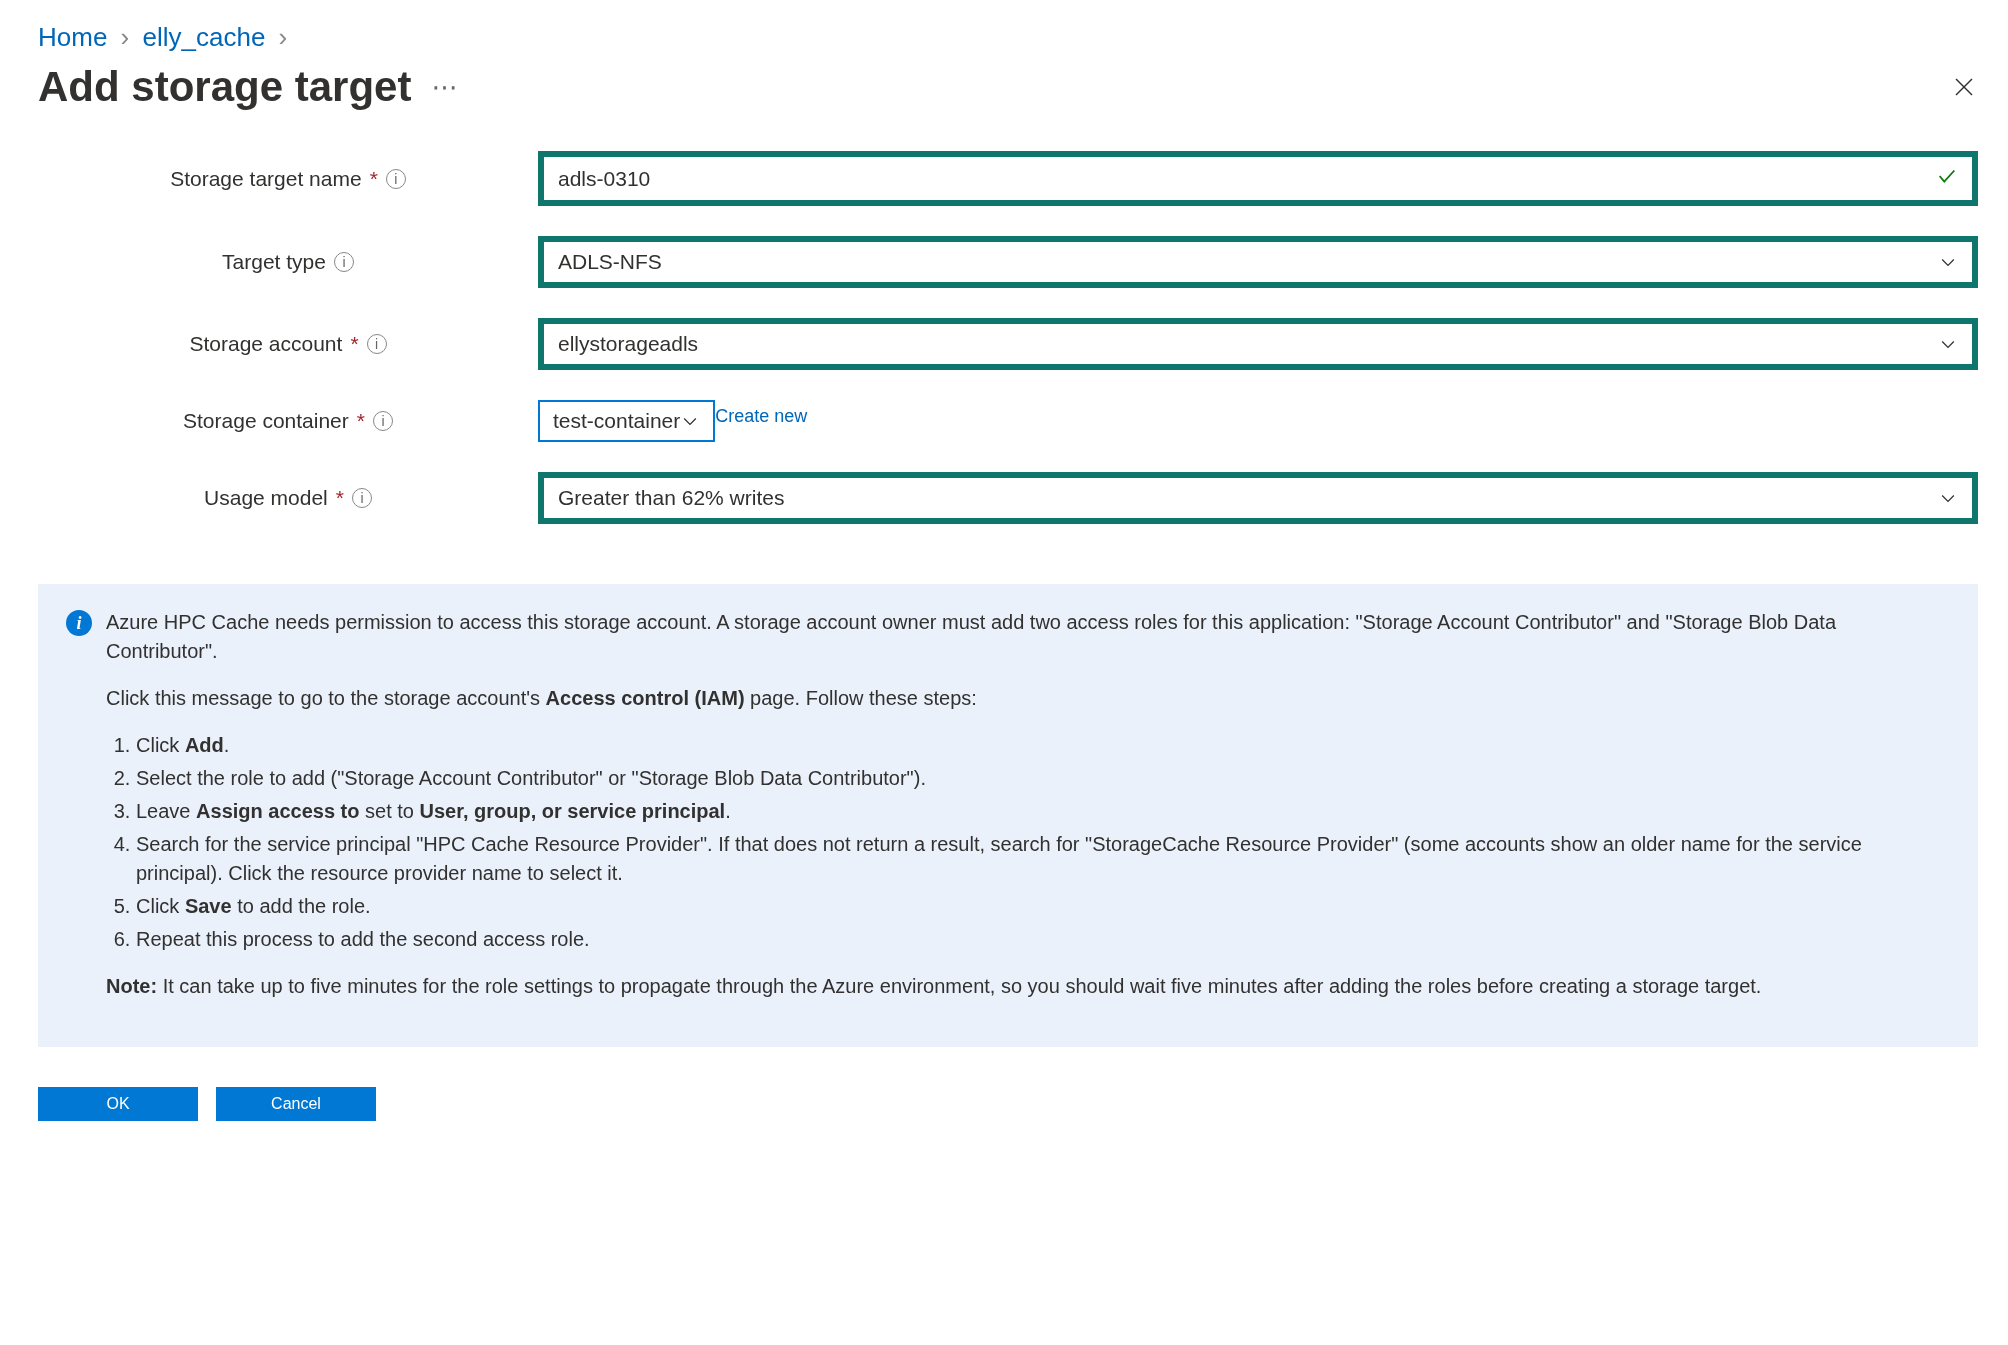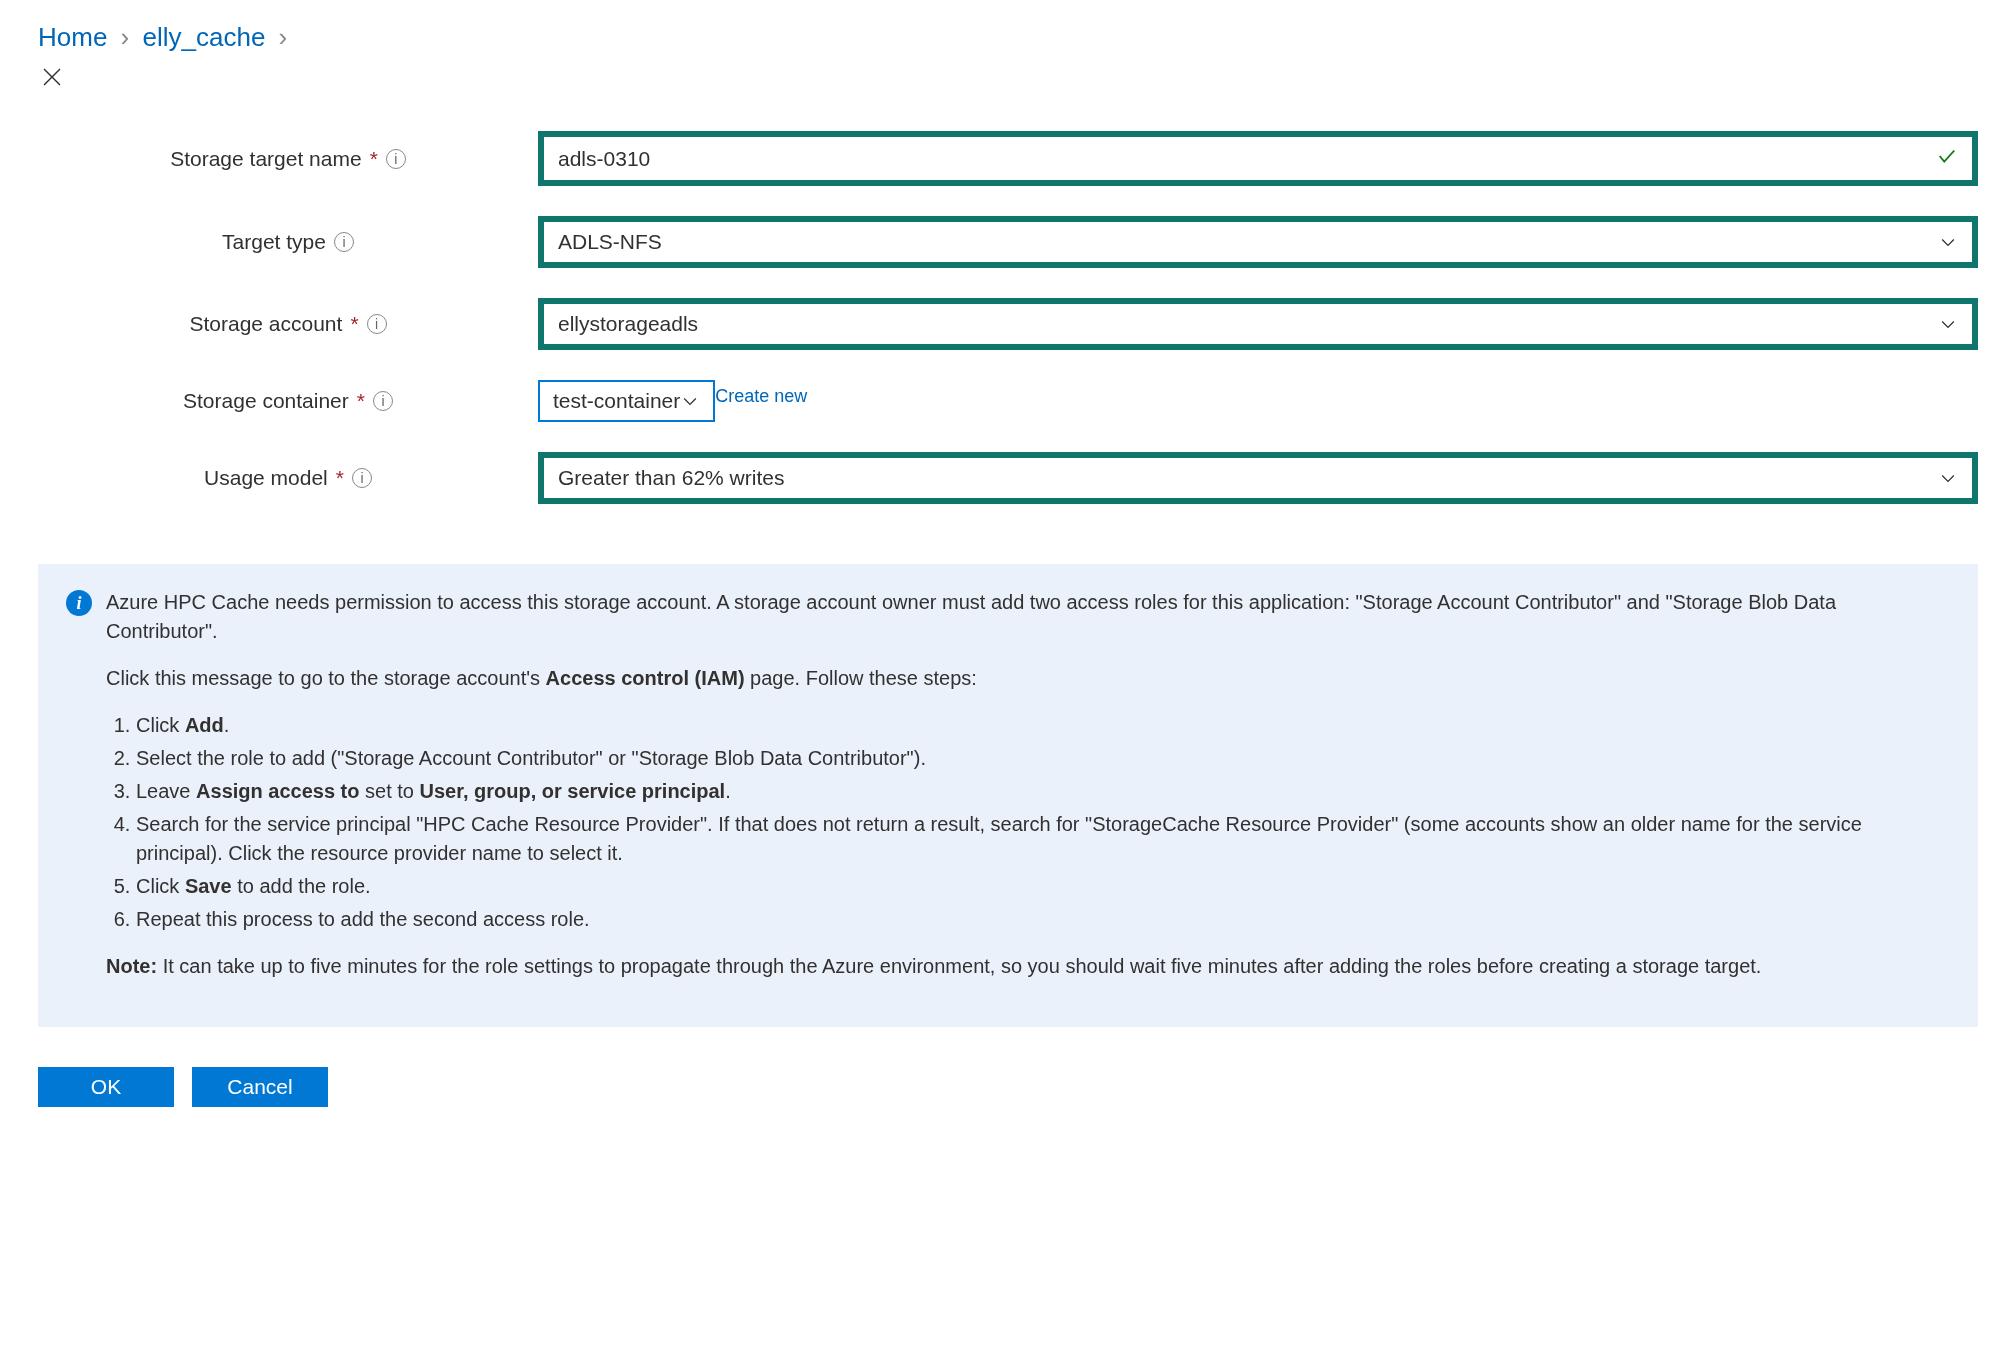--- a/index.html
+++ b/index.html
@@ -99,38 +99,42 @@
     margin-top: 2px;
   }
   .info-content p { margin: 0 0 18px 0; }
   .info-content ol { margin: 0 0 18px 0; padding-left: 30px; }
   .info-content ol li { margin-bottom: 4px; }
   .buttons { display: flex; gap: 18px; }
   .btn {
     background: #0078d4;
     color: #fff;
     border: none;
-    font-size: 21px;
+    font-size: 16px;
     padding: 8px 0;
-    width: 136px;
+    width: 160px;
     cursor: pointer;
     font-family: inherit;
   }
 </style>
 </head>
 <body>
 
 <div class="breadcrumb">
   <a>Home</a>
   <span class="sep">›</span>
   <a>elly_cache</a>
   <span class="sep">›</span>
 </div>
 
 <div class="header-row">
+  <div class="header-left">
+    <h1 class="title">Add storage target</h1>
+    <span class="dots">⋯</span>
+  </div>
   <div class="close-x">
     <svg width="24" height="24" viewBox="0 0 24 24" fill="none" stroke="#323130" stroke-width="1.5">
         <line x1="4" y1="4" x2="20" y2="20"></line>
         <line x1="20" y1="4" x2="4" y2="20"></line>
       </svg>
   </div>
 </div>
 
 <div class="form">
 

